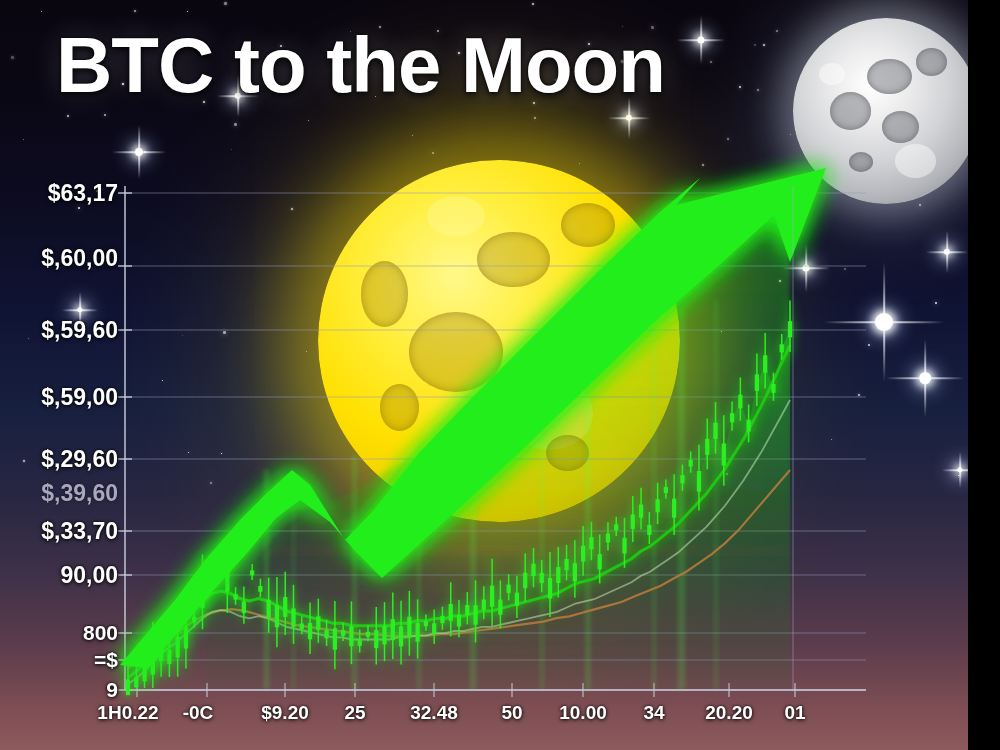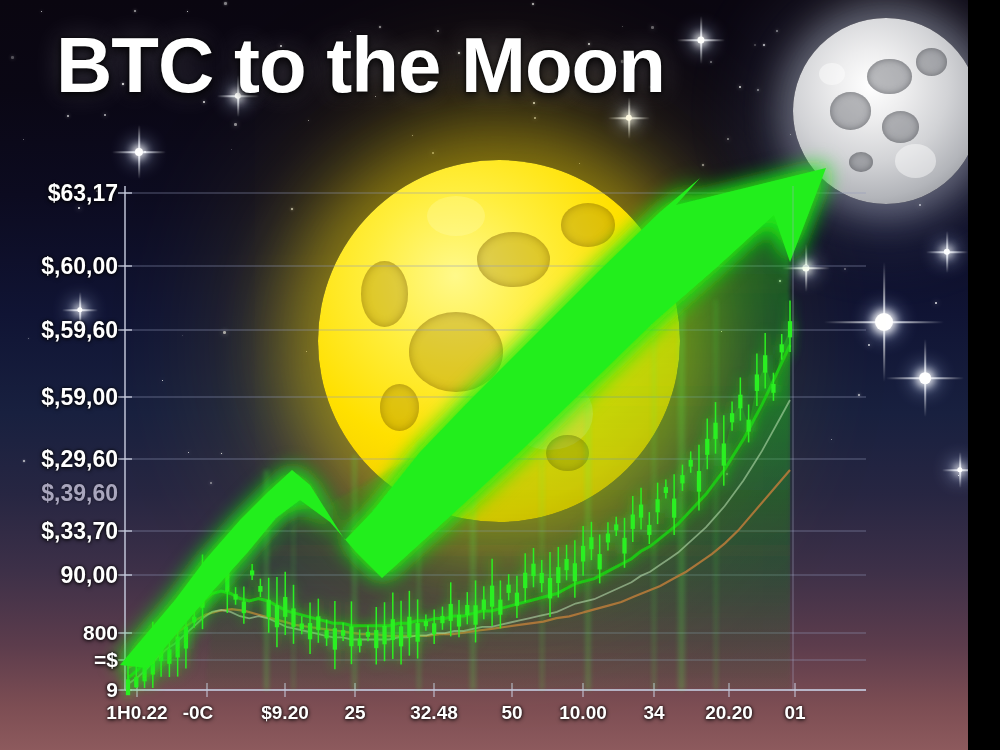--- a/index.html
+++ b/index.html
@@ -529,34 +529,34 @@
                L676,205 L826,168 L790,262 L774,215 L716,268 L654,322 L588,386
                L524,448 L468,500 L424,540 L382,578 L356,552 L330,522 L300,500
                L276,518 L248,552 L212,592 L178,632 L148,668 Z" fill="#24ee1c"></path>
     </g>
 
     <line x1="793" y1="186" x2="793" y2="690" stroke="#a9b0cc" stroke-opacity=".35" stroke-width="1.4"></line>
   </svg>
 
   <div class="yaxis-labels" id="ylabels">
       <div class="ylab" style="top: 193px;">$63,17</div>
-      <div class="ylab" style="top: 266px;">$,60,00</div>
+      <div class="ylab" style="top: 258px;">$,60,00</div>
       <div class="ylab" style="top: 330px;">$,59,60</div>
       <div class="ylab" style="top: 397px;">$,59,00</div>
       <div class="ylab" style="top: 459px;">$,29,60</div>
       <div class="ylab dim" style="top: 493px;">$,39,60</div>
       <div class="ylab" style="top: 531px;">$,33,70</div>
       <div class="ylab" style="top: 575px;">90,00</div>
       <div class="ylab sm" style="top: 633px;">800</div>
       <div class="ylab sm" style="top: 660px;">=$</div>
       <div class="ylab sm" style="top: 690px;">9</div>
     </div>
 
   <div class="xaxis-labels" id="xlabels">
-      <div class="xlab" style="left: 137px; top: 702px;">1H0.22</div>
+      <div class="xlab" style="left: 128px; top: 702px;">1H0.22</div>
       <div class="xlab" style="left: 198px; top: 702px;">-0C</div>
       <div class="xlab" style="left: 285px; top: 702px;">$9.20</div>
       <div class="xlab" style="left: 355px; top: 702px;">25</div>
       <div class="xlab" style="left: 434px; top: 702px;">32.48</div>
       <div class="xlab" style="left: 512px; top: 702px;">50</div>
       <div class="xlab" style="left: 583px; top: 702px; text-align: center;">10.00</div>
       <div class="xlab" style="left: 654px; top: 702px;">34</div>
       <div class="xlab" style="left: 729px; top: 702px;">20.20</div>
       <div class="xlab" style="left: 795px; top: 702px;">01</div>
     </div>

